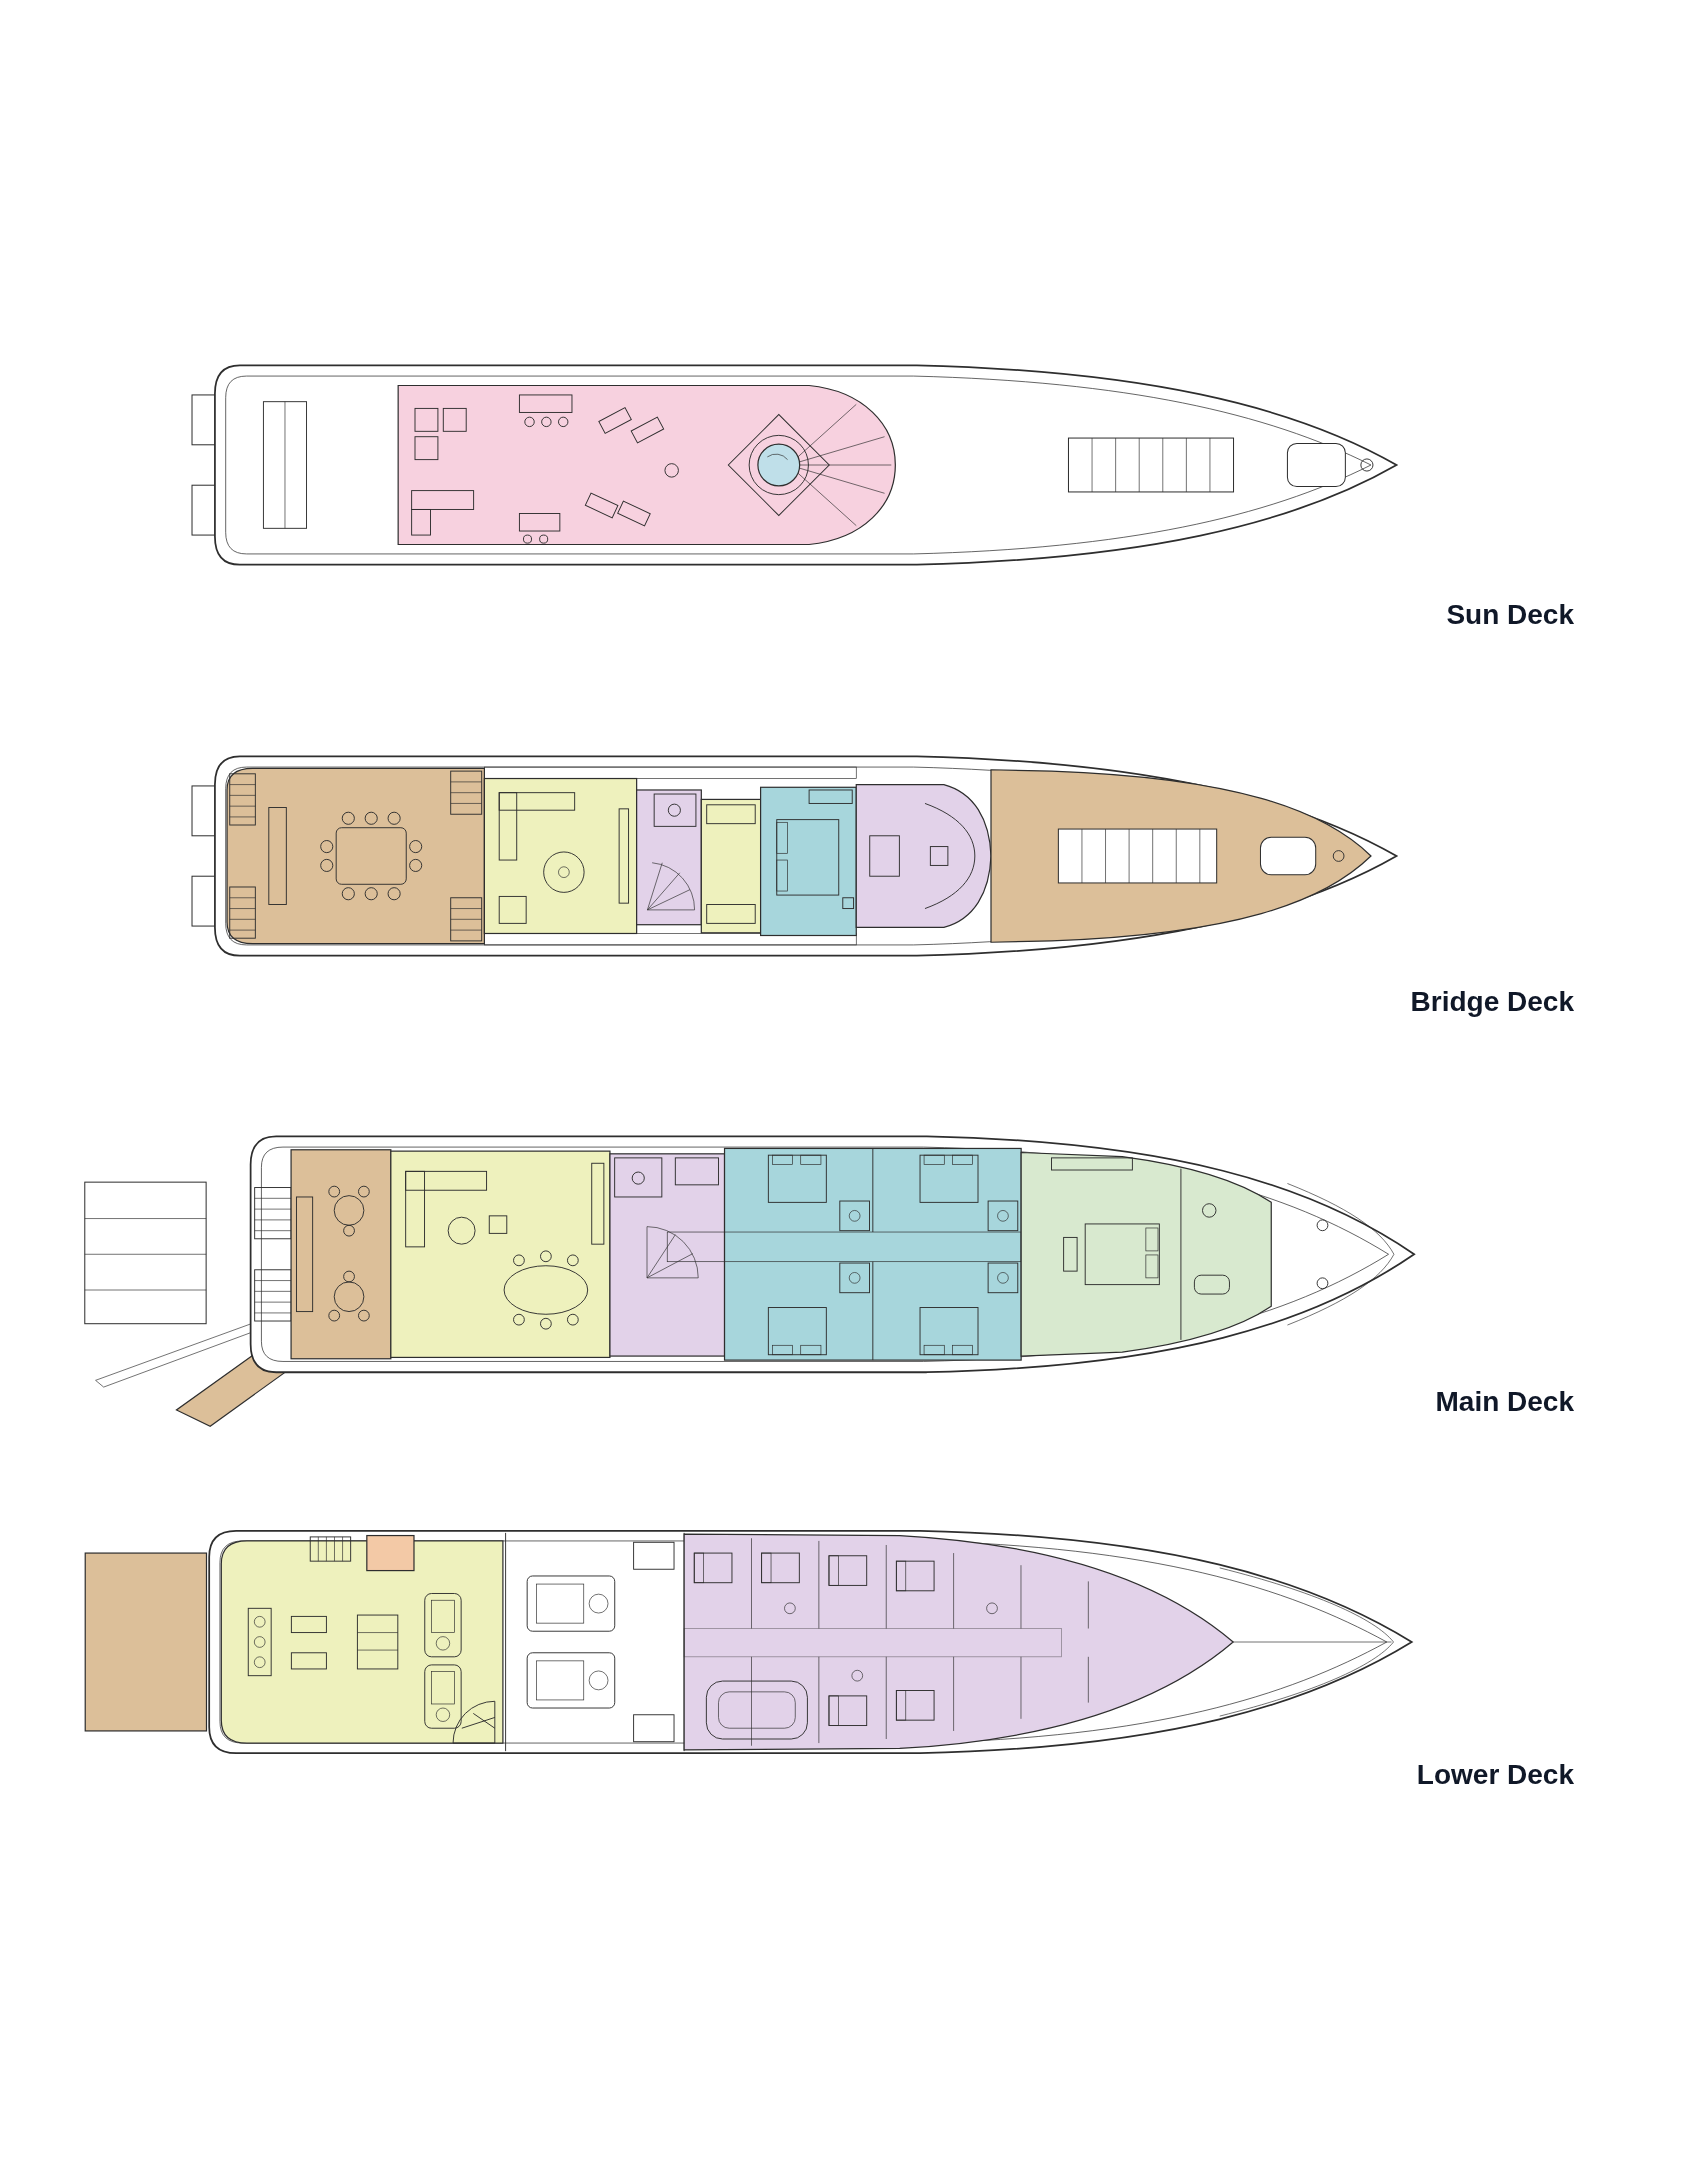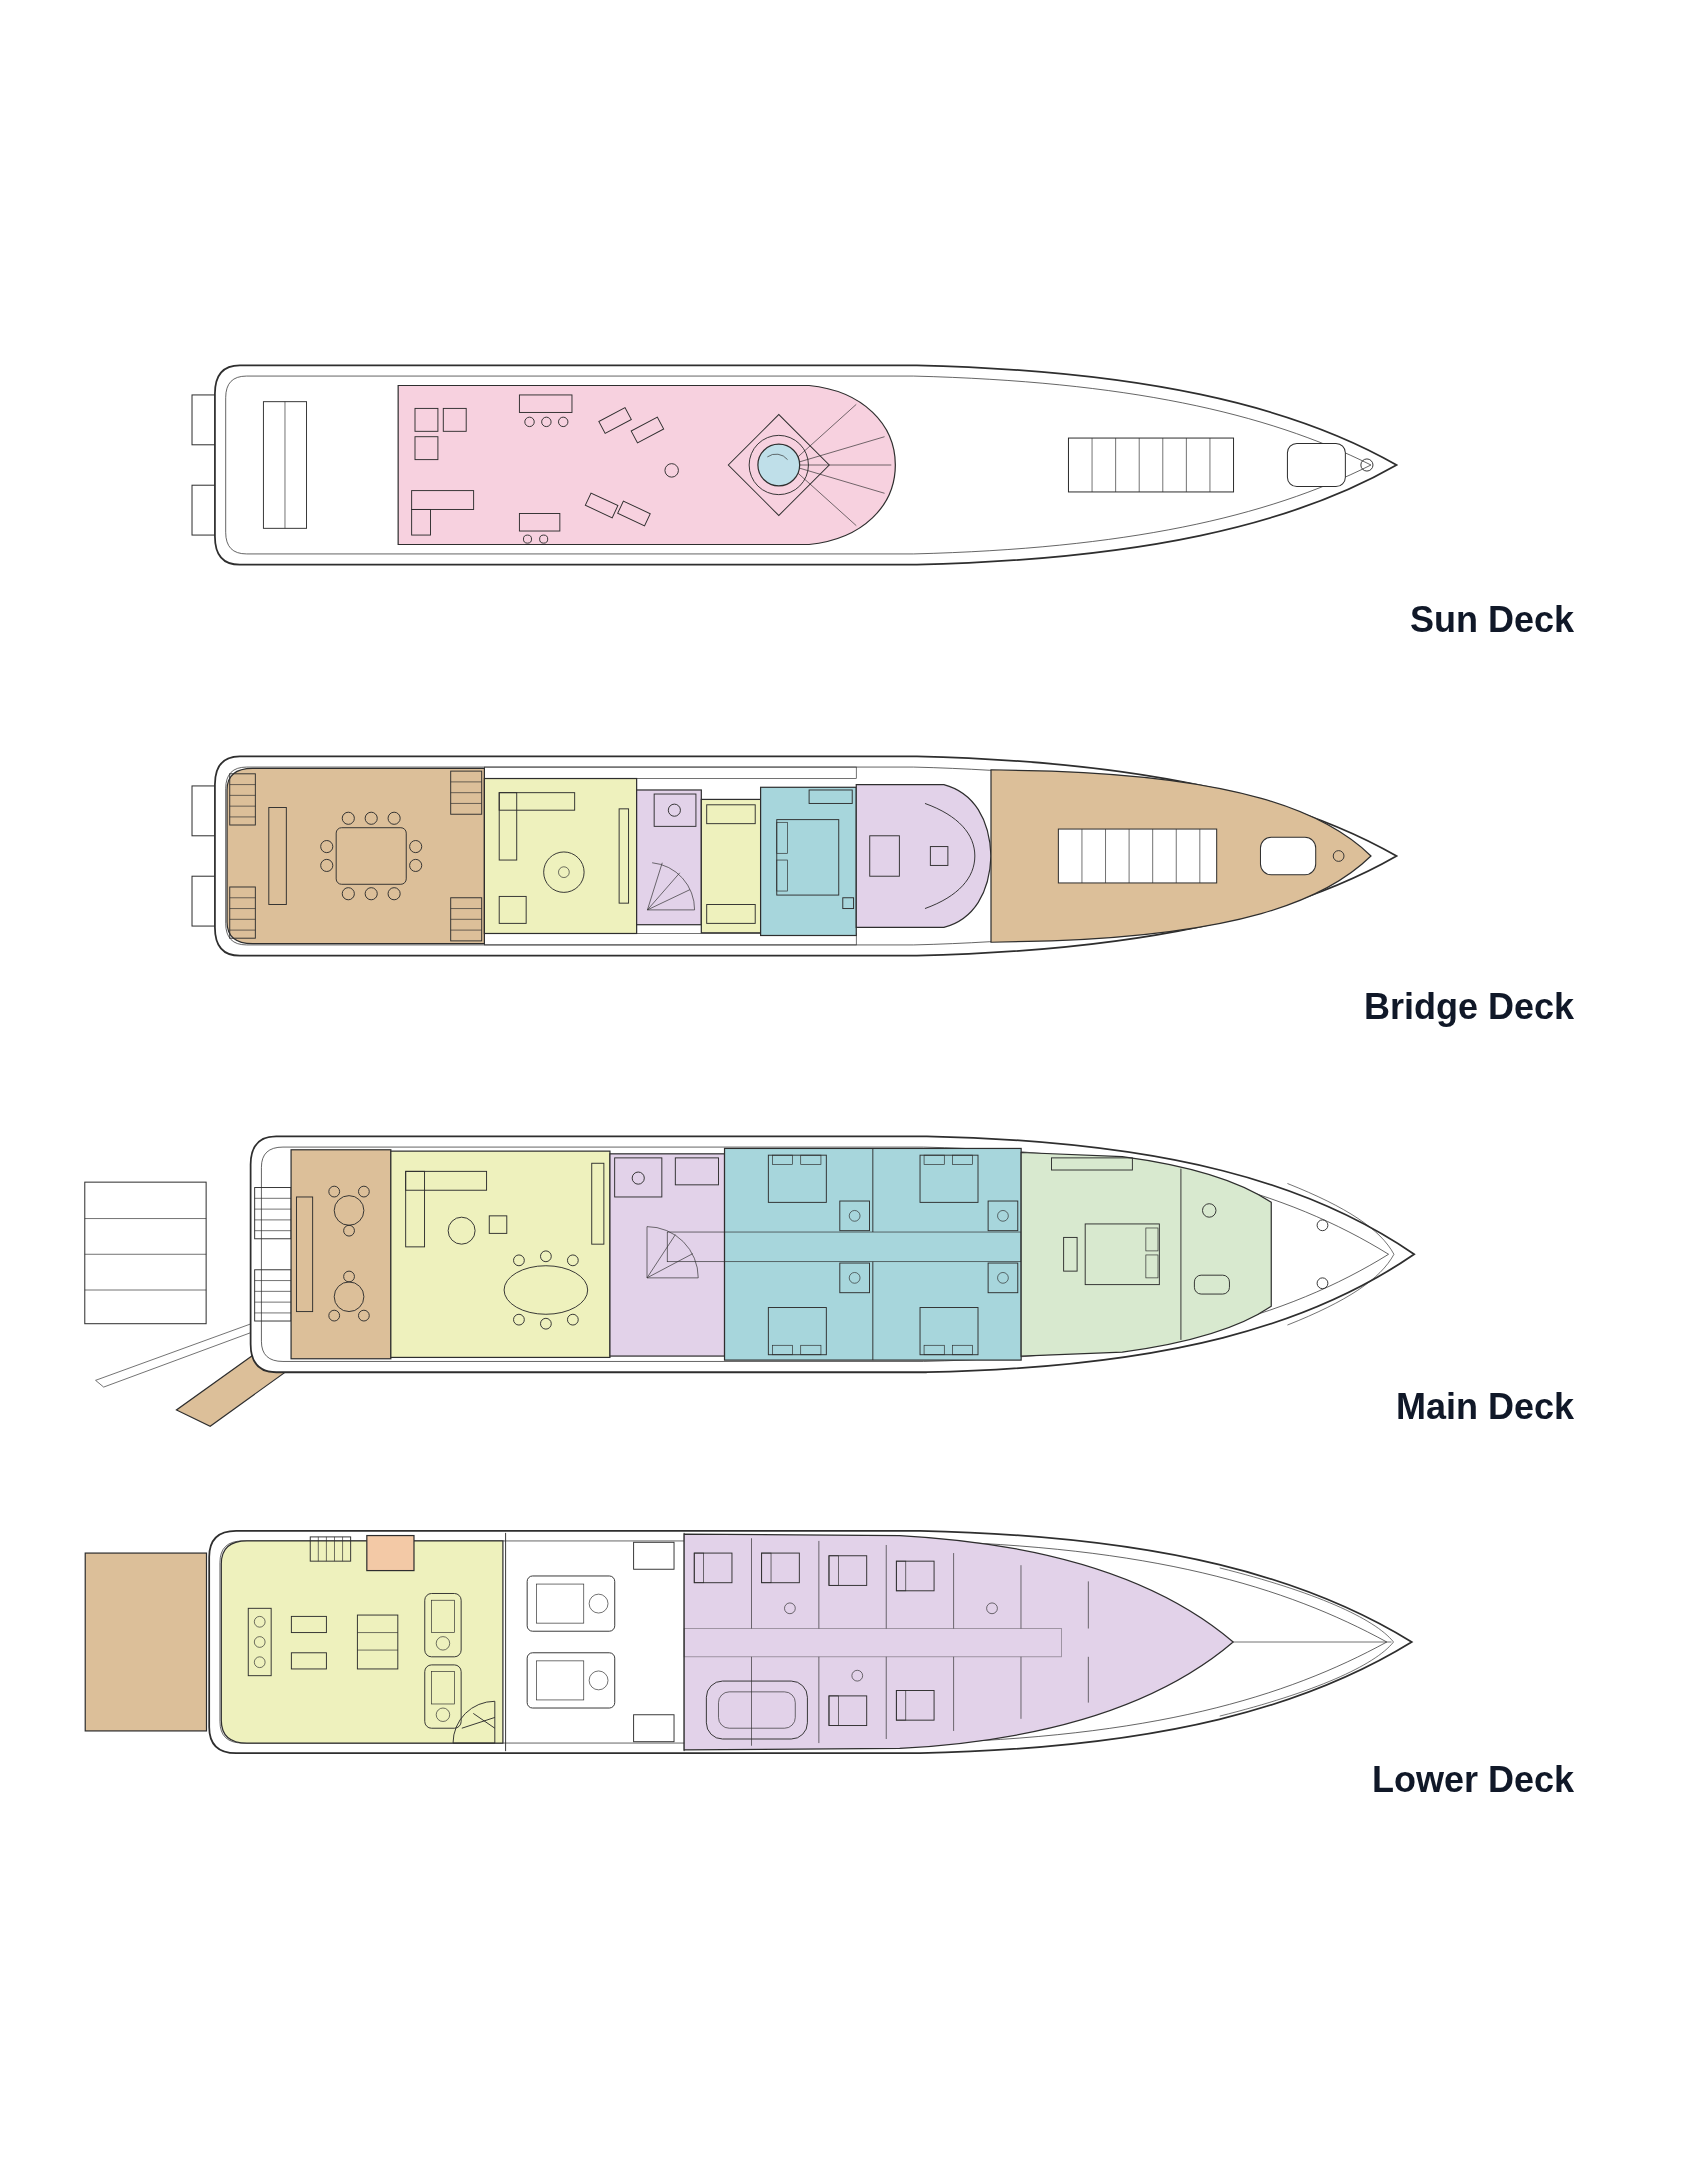--- a/index.html
+++ b/index.html
@@ -22,21 +22,21 @@
     opacity:0.85;
     z-index:0;
     user-select:none;
   }
   .deck{position:absolute;z-index:1;}
   .deck svg{display:block;}
   .deck-label{
     position:absolute;
     right:112px;
     z-index:2;
-    font-size:36px;
+    font-size:28px;
     font-weight:bold;
     color:var(--label_text);
     white-space:nowrap;
   }
   #label-sun{top:599px;}
   #label-bridge{top:986px;margin-left:42px;}
   #label-main{top:1376px;margin-top:10px;}
   #label-lower{top:1759px;}
 
   .hull{fill:#ffffff;stroke:var(--outline);stroke-width:2.6;}

